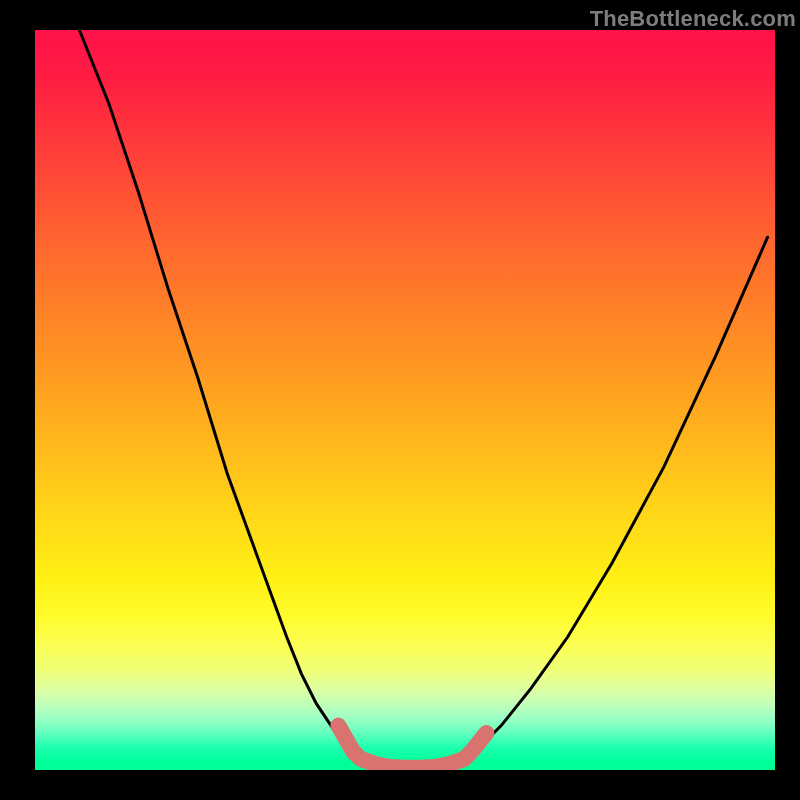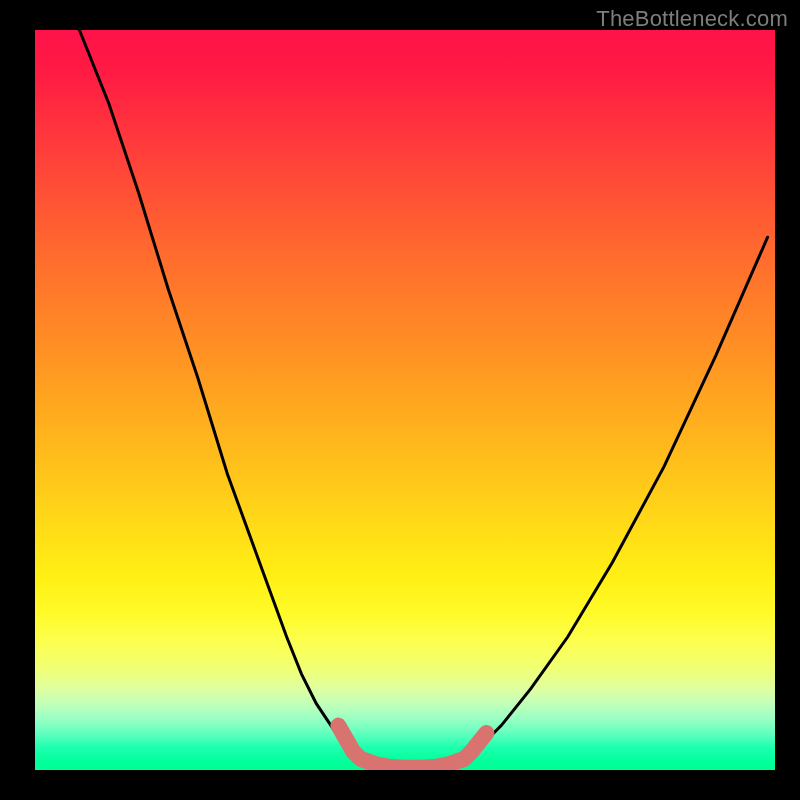--- a/index.html
+++ b/index.html
@@ -13,24 +13,24 @@
   }
   .container {
     position: relative;
     width: 800px;
     height: 800px;
     background: #000;
   }
   .watermark {
     position: absolute;
     top: 6px;
-    right: 12px;
+    right: 4px;
     color: #7d7d7d;
     font-size: 22px;
-    font-weight: 400;
+    font-weight: 700;
     letter-spacing: 0.2px;
     z-index: 20;
   }
   .plot-frame {
     position: absolute;
     left: 35px;
     top: 30px;
     width: 740px;
     height: 740px;
     background: #000;

